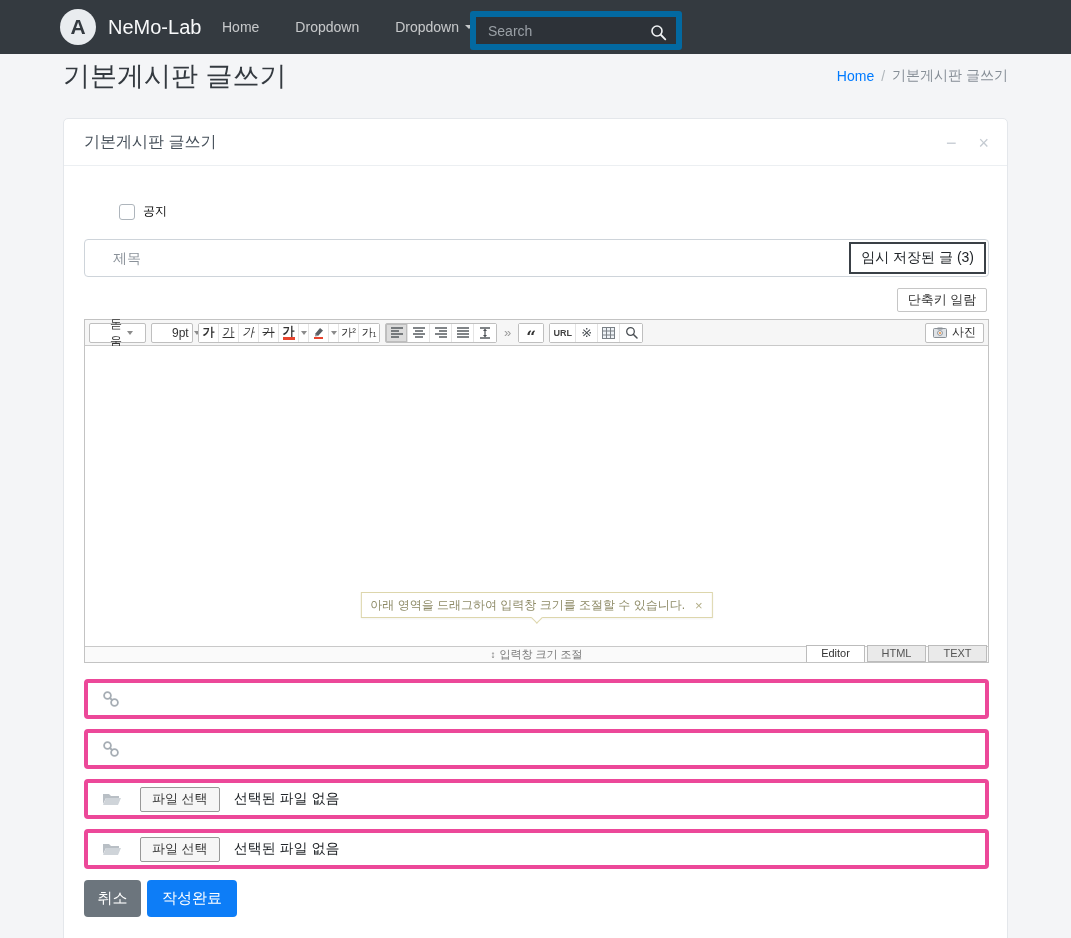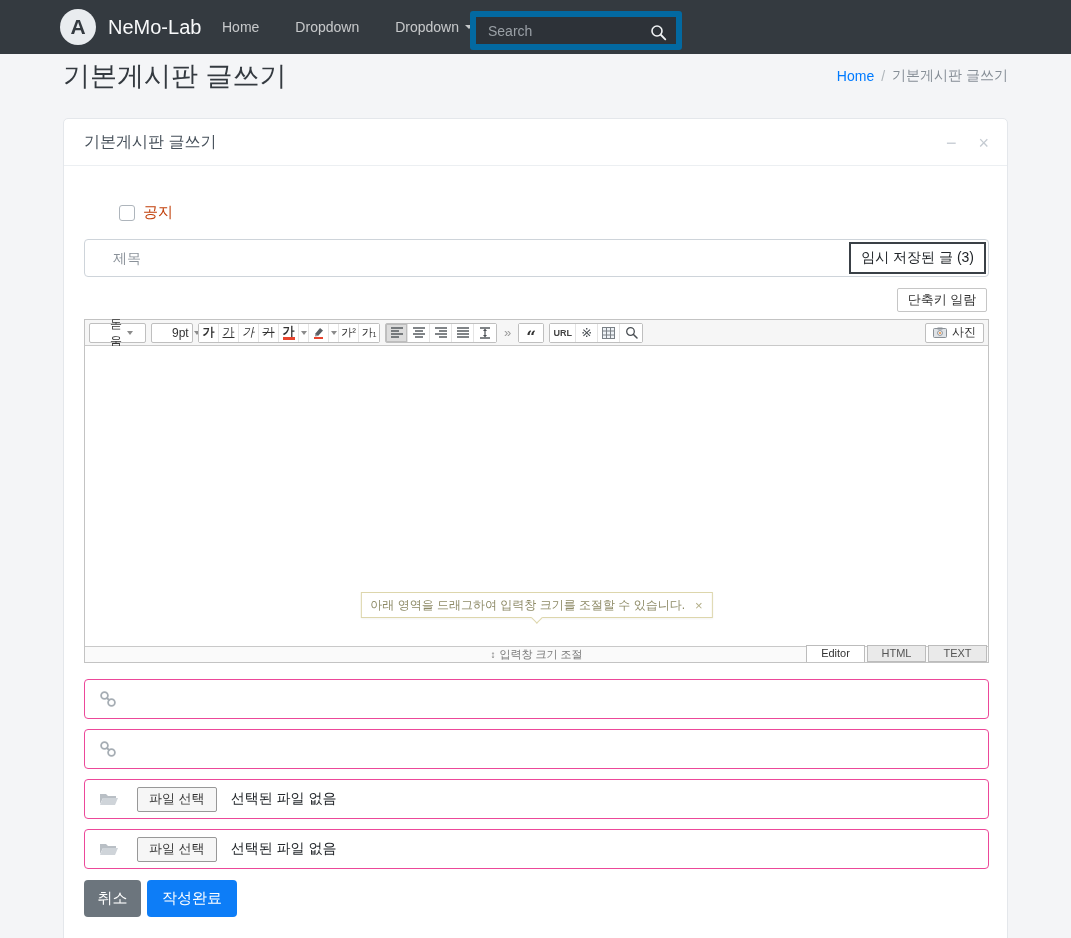--- a/index.html
+++ b/index.html
@@ -37,21 +37,21 @@
   
   .panel { position:absolute; left:63px; top:118px; width:945px; height:822px;
            background:#fff; border:1px solid #e4e7eb; border-radius:5px 5px 0 0; }
   .panel-header { position:relative; height:47px; border-bottom:1px solid #eceff2;
                   display:flex; align-items:center; padding:0 20px; font-size:16px; color:#46505a; }
   .panel-tools { position:absolute; right:18px; top:0; height:47px; display:flex; align-items:center; gap:22px; }
   .ptool { color:#c5cbd2; font-size:18px; cursor:pointer; line-height:1; }
   
   .notice-row { position:absolute; left:55px; top:84px; display:flex; align-items:center; gap:8px; }
   .checkbox { width:16px; height:16px; background:#fff; border:1px solid #aeb5bc; border-radius:3px; cursor:pointer; }
-  .notice-label { font-size:15px; color:#c2410c; }
+  .notice-label { font-size:12px; color:#000000; }
   
   .title-row { position:absolute; left:20px; top:120px; width:905px; height:38px; }
   .title-input { width:100%; height:100%; border:1px solid #ced4da; border-radius:4px;
                  font-size:14px; color:#495057; padding:0 135px 0 28px; outline:none; font-family:inherit; }
   .title-input::placeholder { color:#8a9199; }
   .drafts-btn { position:absolute; right:3px; top:3px; height:32px; padding:0 10px;
                 background:#fff; border:2px solid #3a4046; font-size:14px; color:#212529; cursor:pointer;
                 font-family:inherit; }
   .shortcut-btn { position:absolute; right:20px; top:169px; width:90px; height:24px;
                   background:#fff; border:1px solid #c6c6c6; border-radius:2px; font-size:13px; color:#333;
@@ -101,21 +101,21 @@
   .resize-bar { position:relative; height:16px; background:#fafafa; border-top:1px solid #c9c9c9;
                 display:flex; align-items:center; justify-content:center; gap:4px;
                 font-size:11px; color:#777; cursor:ns-resize; }
   .updown { font-size:10px; color:#666; }
   .mode-tabs { position:absolute; right:1px; bottom:0; display:flex; gap:2px; height:17px; }
   .mtab { width:59px; font-size:11px; text-align:center; line-height:15px; cursor:pointer;
           border:1px solid #bcbcbc; background:#eaeaea; color:#555; }
   .mtab.active { background:#fff; border-bottom:none; color:#333; }
   
   .input-row { position:absolute; left:20px; width:905px; height:40px; background:#fff;
-               border:1px solid #ec4899; border-radius:4px; display:flex; align-items:center; padding:4px 14px; }
+               border:4px solid #ec4899; border-radius:4px; display:flex; align-items:center; padding:4px 14px; }
   .row-icon { display:flex; align-items:center; margin-right:18px; }
   .file-btn { height:25px; padding:0 11px; background:#f6f6f6; border:1px solid #989898; border-radius:2px;
               font-size:13px; color:#333; cursor:pointer; font-family:inherit; }
   .file-status { margin-left:14px; font-size:14px; color:#212529; }
   
   .cancel-btn { position:absolute; left:20px; top:761px; width:57px; height:37px; background:#6c757d;
                 color:#fff; border:none; border-radius:4px; font-size:15px; cursor:pointer; font-family:inherit; }
   .submit-btn { position:absolute; left:83px; top:761px; width:90px; height:37px; background:#0d7df7;
                 color:#fff; border:none; border-radius:4px; font-size:15px; cursor:pointer; font-family:inherit; }
 </style>

